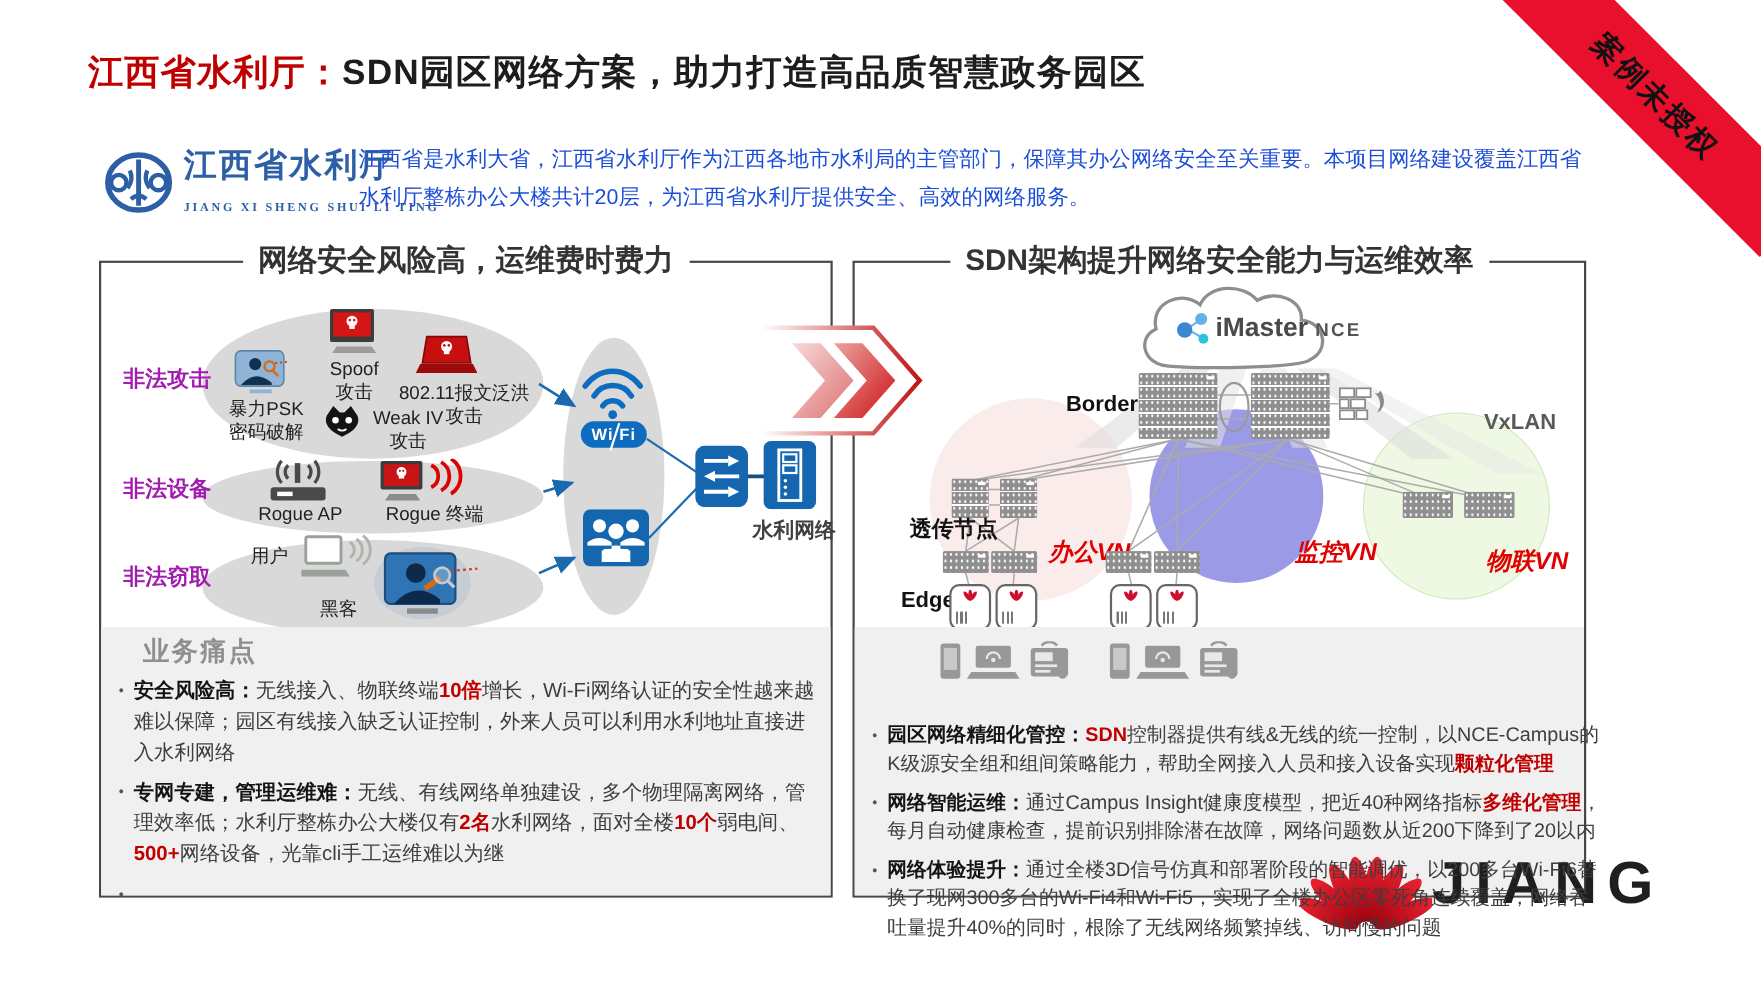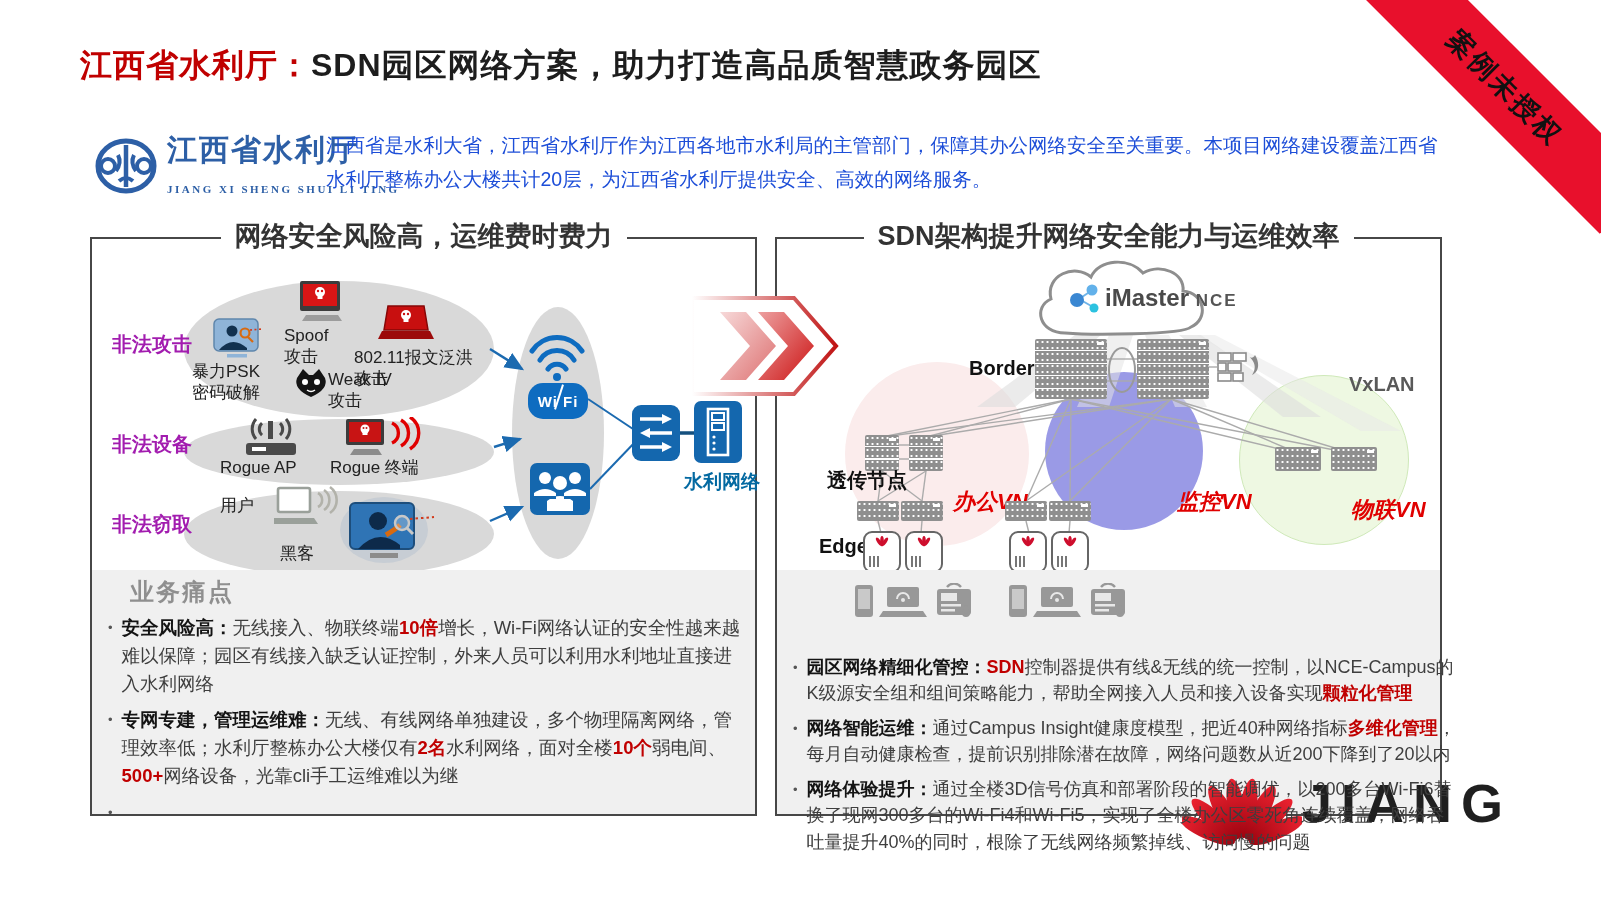--- a/index.html
+++ b/index.html
@@ -28,25 +28,25 @@
   .bullets{position:absolute;left:16px;right:10px;top:44px;}
   .bullet{display:flex;gap:9px;margin-bottom:9px;}
   .bdot{color:#555;font-size:13px;line-height:28px;flex:0 0 auto;}
   .btxt{font-size:18.5px;line-height:1.5;color:#3e3e3e;}
   .right .btxt{font-size:18px;line-height:1.45;}
   .sg-b{font-weight:700;color:#141414;}
   .sg-r{font-weight:700;color:#c00000;}
   
   .gell{position:absolute;background:#d9d9d9;border-radius:50%;}
   .rowlab{position:absolute;font-size:20px;font-weight:700;color:#a21caf;white-space:nowrap;}
-  .cap{position:absolute;font-size:17px;color:#222;white-space:pre-line;line-height:1.25;}
+  .cap{position:absolute;font-size:17px;color:#222;text-align:center;white-space:pre-line;line-height:1.25;}
   .pill{position:absolute;background:#0e6cc0;color:#fff;border-radius:15px;display:flex;align-items:center;justify-content:center;
         font-size:15px;font-weight:700;letter-spacing:1px;}
   .pill i{position:absolute;width:2px;height:26px;background:#fff;transform:rotate(18deg);left:50%;top:1px;}
-  .netlab{position:absolute;font-size:19px;font-weight:700;color:#0369a1;text-align:center;}
+  .netlab{position:absolute;font-size:19px;font-weight:700;color:#404040;text-align:center;}
   .vnlab{position:absolute;font-size:22px;font-weight:700;font-style:italic;color:#e00000;white-space:nowrap;}
   .diaglab{position:absolute;font-size:20px;font-weight:700;color:#111;white-space:nowrap;}
   .vxlab{position:absolute;font-size:20px;font-weight:700;color:#595959;}
   .circle{position:absolute;border-radius:50%;}
   
   .rack3,.rack1{position:absolute;background-color:#8f8f8f;border-radius:2px;
     background-image:repeating-linear-gradient(180deg,transparent 0 11px,#ffffff 11px 12.5px),
                      radial-gradient(circle at 2.5px 3px,#fff 0.9px,transparent 1.3px);
     background-size:auto,5px 6px;}
   .rack1{background-image:radial-gradient(circle at 2.5px 3px,#fff 0.9px,transparent 1.3px);background-size:5px 6px;}
@@ -207,21 +207,21 @@
       <line x1="70" y1="24" x2="94" y2="22" stroke="#d23a1a" stroke-width="2" stroke-dasharray="2.5 3"></line>
       <rect x="30" y="58" width="28" height="5" fill="#8c8c8c"></rect>
     </svg>
 
     <svg class="abs" style="left:434px;top:94px;" width="62" height="48" viewBox="0 0 62 48">
       <path d="M6 18 A30 30 0 0 1 56 18" fill="none" stroke="#0e6cc0" stroke-width="5" stroke-linecap="round"></path>
       <path d="M14 27 A20 20 0 0 1 48 27" fill="none" stroke="#0e6cc0" stroke-width="5" stroke-linecap="round"></path>
       <path d="M22 36 A11 11 0 0 1 40 36" fill="none" stroke="#0e6cc0" stroke-width="5" stroke-linecap="round"></path>
       <circle cx="31" cy="44" r="4" fill="#0e6cc0"></circle>
     </svg>
-    <div class="pill" style="left:436px;top:144px;width:60px;height:36px;">
+    <div class="pill" style="left:436px;top:144px;width:60px;height:24px;">
       <span>Wi Fi</span>
         <i></i>
     </div>
     <svg class="abs" style="left:438px;top:224px;" width="60" height="52" viewBox="0 0 60 52">
       <rect x="0" y="0" width="60" height="52" rx="7" fill="#1467ae"></rect>
       <circle cx="15" cy="15" r="6" fill="#fff"></circle>
       <circle cx="45" cy="15" r="6" fill="#fff"></circle>
       <circle cx="30" cy="20" r="7" fill="#fff"></circle>
       <path d="M4 30 Q15 22 26 30 L26 34 L4 34 Z" fill="#fff"></path>
       <path d="M34 30 Q45 22 56 30 L56 34 L34 34 Z" fill="#fff"></path>

